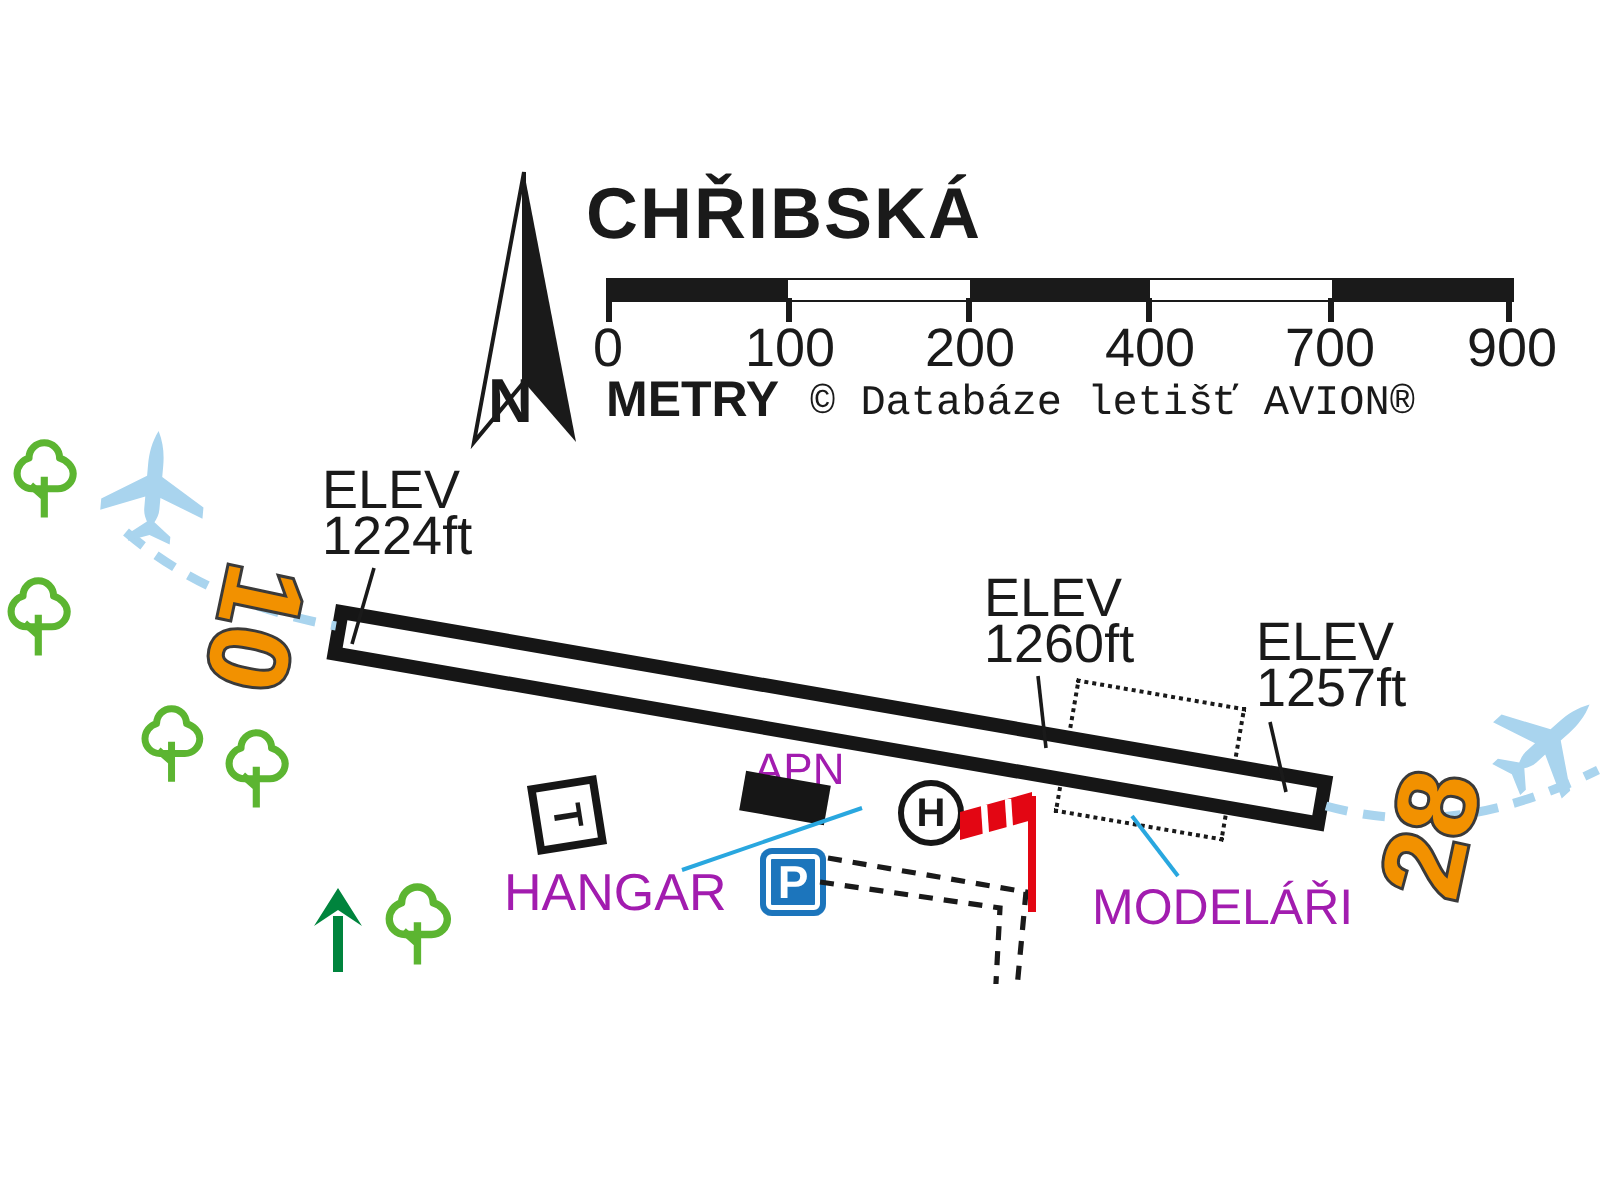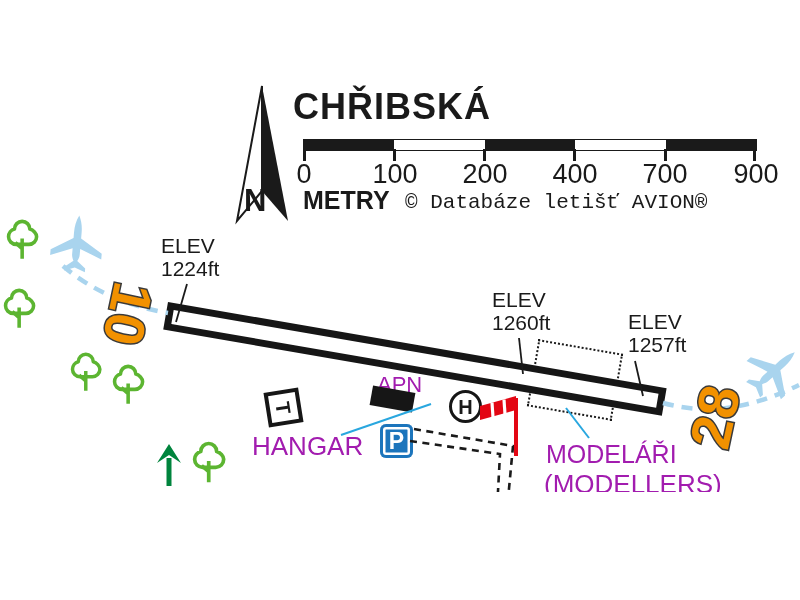--- a/index.html
+++ b/index.html
@@ -16,21 +16,21 @@
   .tick{top:149px;width:2.6px;height:12px;background:#1a1a1a;}
   .tick-label{top:159px;font-size:27px;color:#1a1a1a;transform:translateX(-50%);white-space:nowrap;}
   .metry{left:303px;top:186px;font-size:25px;font-weight:bold;text-align:center;}
   .copyright{left:405px;top:191px;font-size:21px;font-family:Liberation Mono, monospace;white-space:nowrap;}
   
   .runway{left:168px;top:302px;width:506px;height:28px;background:#fff;border:7px solid #161616;
           box-sizing:border-box;transform:rotate(9.8deg);transform-origin:0 0;}
   .modellers-area{left:532px;top:346px;width:86px;height:68px;border:2px dotted #1a1a1a;
           box-sizing:border-box;transform:rotate(9.8deg);}
   
-  .elev{font-size:21px;line-height:23px;color:#1a1a1a;white-space:nowrap;}
+  .elev{font-size:27px;line-height:23px;color:#1a1a1a;white-space:nowrap;}
   .cy{color:#a21caf;white-space:nowrap;}
   .apn{left:377px;top:372px;font-size:22px;}
   .hangar{left:252px;top:431px;font-size:26px;}
   .mod1{left:546px;top:440px;font-size:25px;}
   .mod2{left:544px;top:469px;font-size:26px;}
   
   .building{left:371px;top:389px;width:43px;height:20px;background:#161616;transform:rotate(10deg);}
   .tsquare{left:266px;top:390px;width:27px;height:27px;border:4px solid #161616;box-sizing:content-box;
            transform:rotate(-9deg);display:flex;align-items:center;justify-content:center;background:#fff;}
   .tsquare span{font-size:20px;font-weight:bold;transform:rotate(90deg);line-height:1;}
@@ -89,21 +89,20 @@
     <div>1260ft</div>
   </div>
   <div class="abs elev" style="left:628px;top:310px">
     <div>ELEV</div>
     <div>1257ft</div>
   </div>
 
   <div class="abs cy apn">APN</div>
   <div class="abs cy mod1">MODELÁŘI</div>
   <div class="abs cy hangar">HANGAR</div>
-  <div class="abs cy mod2">(MODELLERS)</div>
 
   <div class="abs building"></div>
   <div class="abs tsquare">
     <span>T</span>
   </div>
   <div class="abs helipad">
     <span>H</span>
   </div>
   <div class="abs parking">
     <span>P</span>

